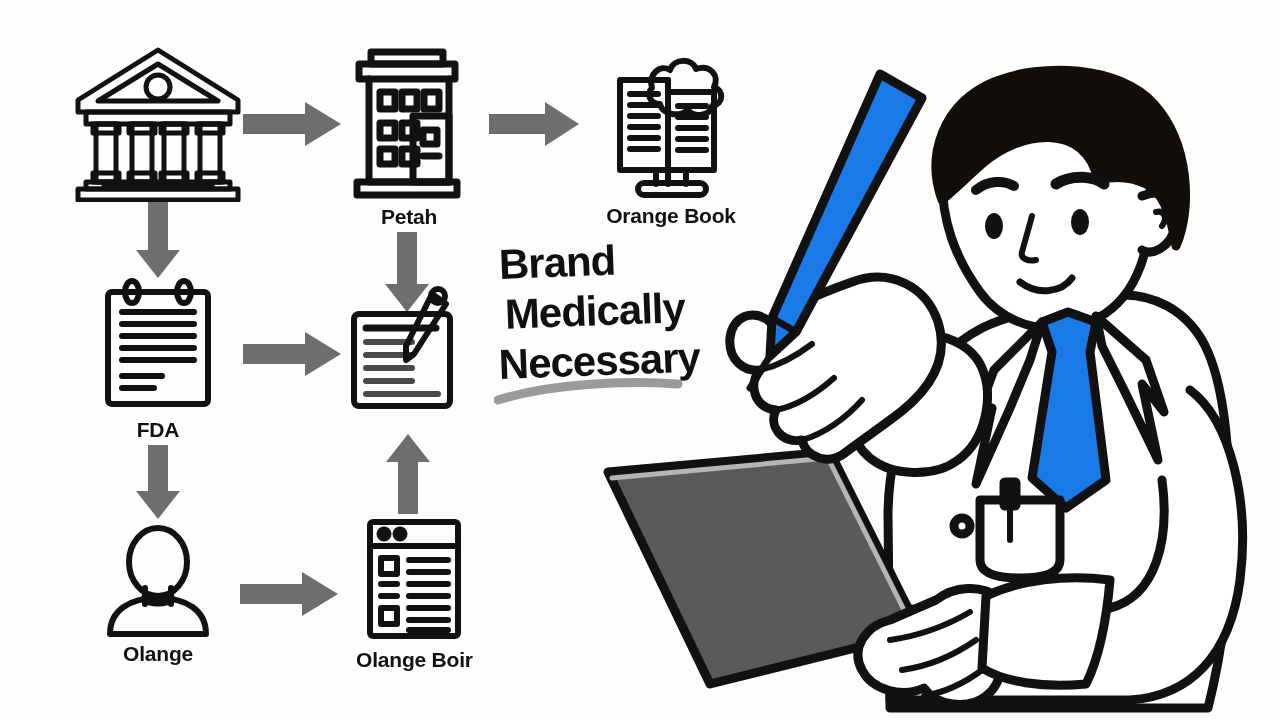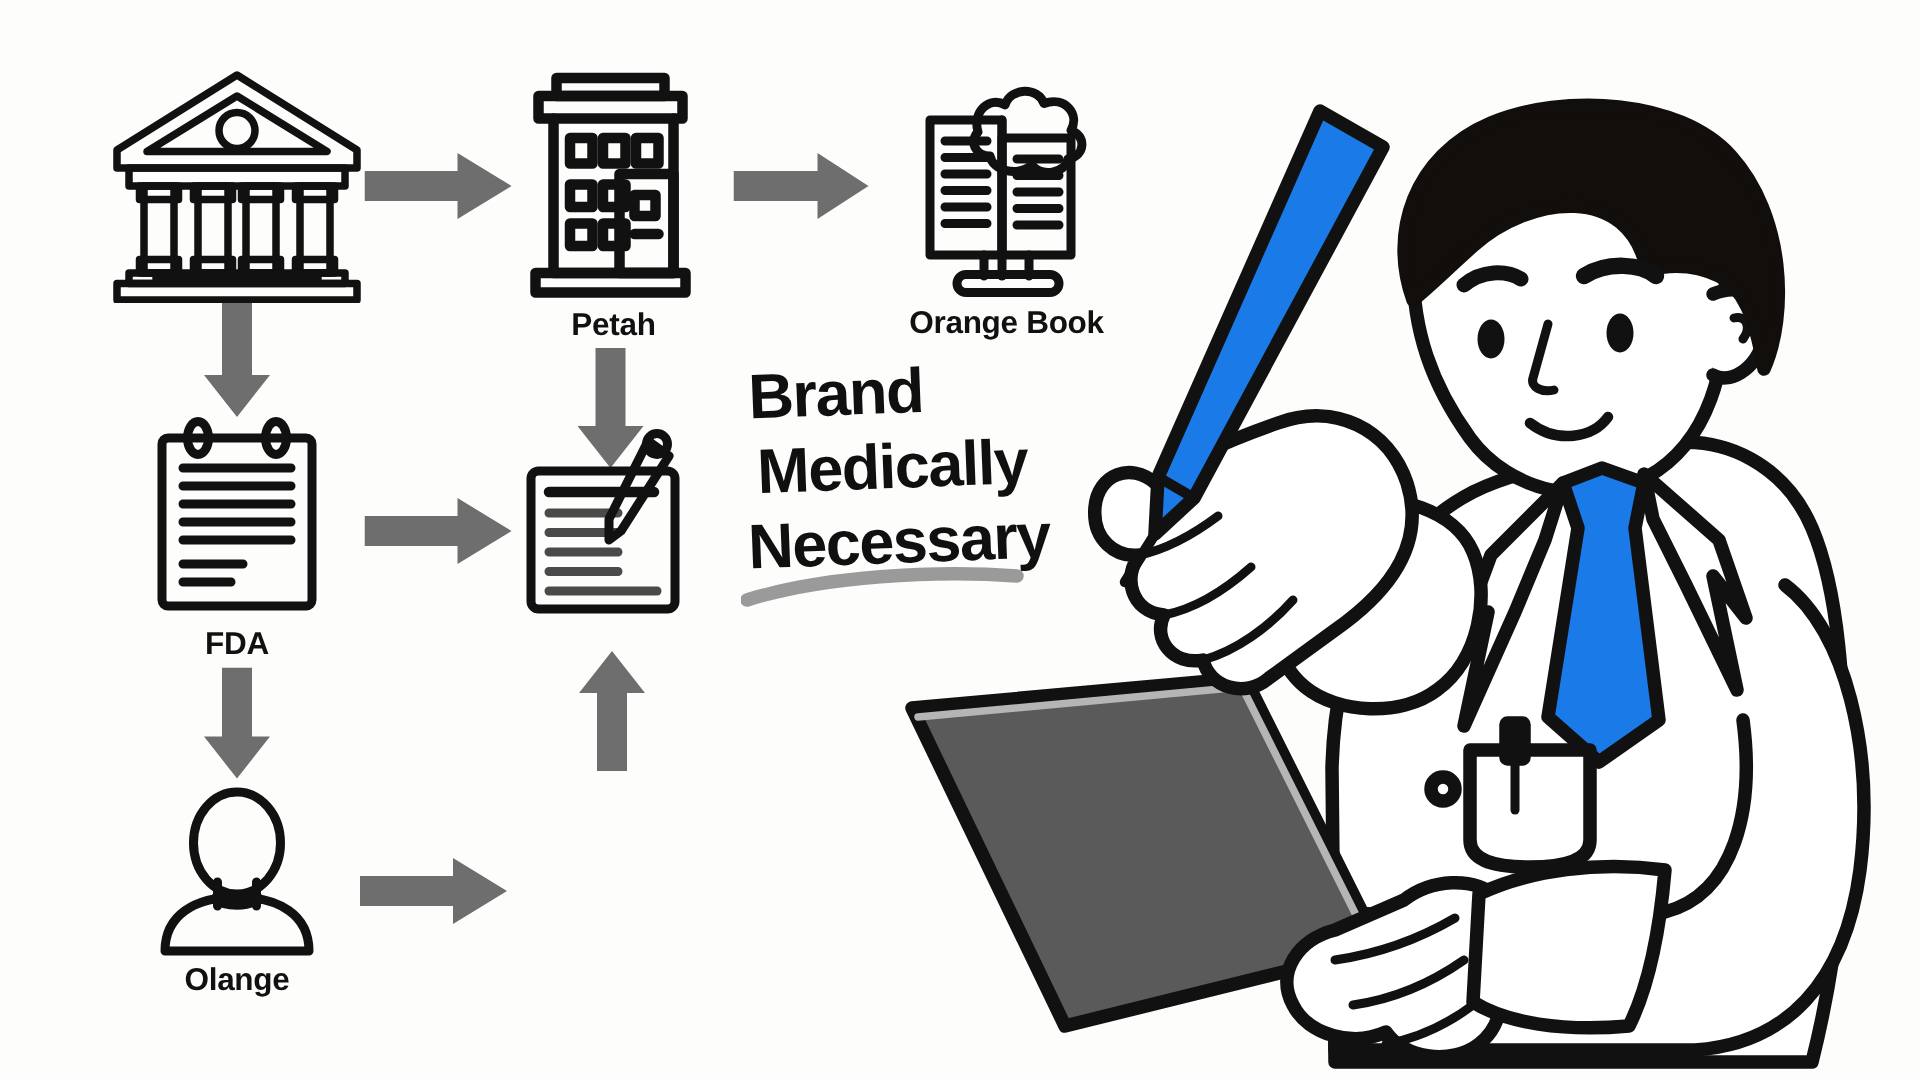--- a/index.html
+++ b/index.html
@@ -248,20 +248,40 @@
         <path d="M47 66 L47 82 M73 66 L73 82"></path>
 
         <path d="M45 77 C52 83 68 83 75 77"></path>
 
         <path d="M12 112 C12 88 32 76 60 76 C88 76 108 88 108 112 Z"></path>
       </g>
     </svg>
     <div class="node-label">Olange</div>
   </div>
 
+  <div class="node" style="left:356px; top:516px;">
+    <svg class="node-icon" width="104" height="128" viewBox="0 0 104 128">
+      <g fill="none" stroke="#111111" stroke-width="6" stroke-linejoin="round" stroke-linecap="round">
+
+        <rect x="8" y="6" width="88" height="114" rx="3"></rect>
+
+        <path d="M8 30 L96 30"></path>
+        <circle cx="22" cy="18" r="4.5" fill="#111111"></circle>
+        <circle cx="38" cy="18" r="4.5" fill="#111111"></circle>
+
+        <rect x="19" y="42" width="16" height="16"></rect>
+
+        <path d="M47 44 L86 44 M47 56 L86 56 M19 68 L35 68 M47 68 L86 68 M19 80 L35 80 M47 80 L86 80"></path>
+
+        <rect x="19" y="92" width="16" height="16"></rect>
+        <path d="M47 92 L86 92 M47 104 L86 104 M47 114 L86 114"></path>
+      </g>
+    </svg>
+    <div class="node-label">Olange Boir</div>
+  </div>
 
   <div id="headline">
     <div class="hl-line l1">Brand</div>
     <div class="hl-line l2">Medically</div>
     <div class="hl-line l3">Necessary</div>
   </div>
   <svg id="hl-swoosh" width="190" height="30" viewBox="0 0 190 30">
     <path d="M4 24 C55 8 130 4 184 8" stroke="#9a9a9a" stroke-width="9" fill="none" stroke-linecap="round"></path>
   </svg>
 

